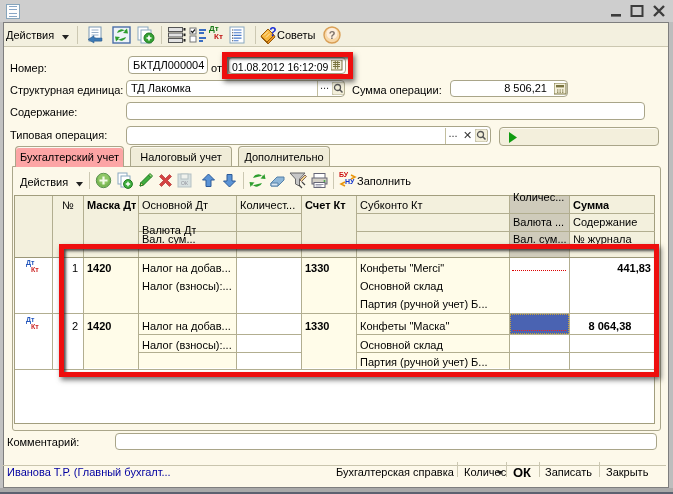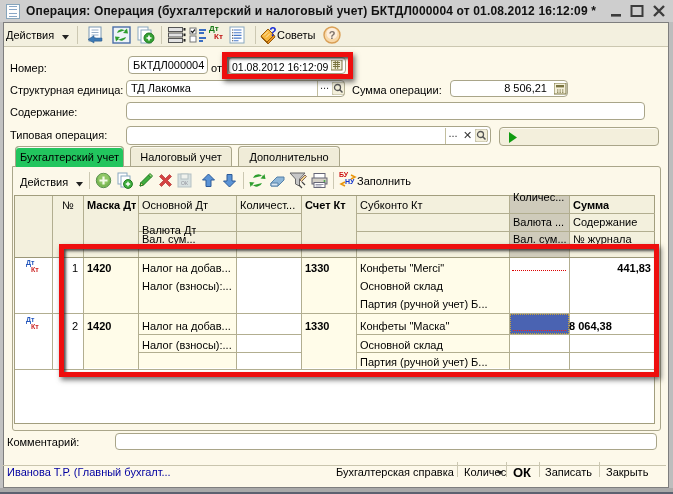--- a/index.html
+++ b/index.html
@@ -11,35 +11,34 @@
 #title-txt{position:absolute;left:26px;top:4px;font-weight:bold;font-size:12px;color:#111;white-space:nowrap;letter-spacing:.16px}
 #frame{position:absolute;left:3px;top:22px;width:666px;height:466px;background:#fdf9ea;border:1px solid #7e7e7e}
 #frame-r{position:absolute;left:669px;top:22px;width:4px;height:466px;background:#bdbdbd}
 #frame-b{position:absolute;left:0px;top:488px;width:673px;height:6px;background:#a9a9a9;border-bottom:2px solid #5c6170}
 #tb1{position:absolute;left:4px;top:23px;width:664px;height:24px;background:#f3f0df;border-bottom:1px solid #cbc7b0}
 .lbl{position:absolute;color:#000;white-space:nowrap}
 .fld{position:absolute;background:#fff;border:1px solid #a9a589;border-radius:4px}
 .fldtx{position:absolute;top:2px;left:4px;white-space:nowrap}
 .tab{position:absolute;top:146px;height:20px;border:1px solid #aaa68a;border-bottom:none;border-radius:4px 4px 0 0;background:#f0ecd8;padding-top:4px;text-align:center;box-shadow:inset 0 1px 0 #fbf9ef}
 #panel{position:absolute;left:12px;top:166px;width:649px;height:265px;border:1px solid #aaa68a;background:#fcf8e9;border-radius:0 3px 3px 3px}
-.tabactive{background:#22c55e;height:21px;z-index:3;box-shadow:inset 0 1px 0 #fcfaf2}
+.tabactive{background:#fca5a5;height:21px;z-index:3;box-shadow:inset 0 1px 0 #fcfaf2}
 .hln,.vln{position:absolute;background:#b2ae90}
 .cell{position:absolute;overflow:hidden;white-space:nowrap}
 .redrect{position:absolute;border:5px solid #ee0e0e;box-shadow:inset 2px 2px 3px rgba(45,45,45,.85), 2px 3px 5px rgba(55,55,55,.7)}
 svg{display:block}
 </style></head>
 <body>
 <div id="titlebar">
  <div id="title-ico">
       <i style="margin-top:1px"></i>
       <i></i>
       <i style="margin-top:3px"></i>
       <i></i>
     </div>
- <div id="title-txt">Операция: Операция (бухгалтерский и налоговый учет) БКТДЛ000004 от 01.08.2012 16:12:09 *</div>
  <svg style="position:absolute;left:610px;top:3px" width="60" height="16" viewBox="0 0 60 16">
   <rect x="1" y="11" width="10" height="2.6" fill="#3c3c3c"></rect>
   <rect x="21.5" y="3" width="11" height="10" fill="none" stroke="#3c3c3c" stroke-width="2"></rect>
   <path d="M44 3 L54 13 M54 3 L44 13" stroke="#3c3c3c" stroke-width="2.4"></path>
  </svg>
 </div>
 <div id="frame"></div>
 <div id="frame-r"></div>
 <div id="frame-b"></div>
 <div id="tb1"></div>
@@ -147,21 +146,21 @@
  </div>
  <div class="abs" style="left:499px;top:127px;width:160px;height:19px;background:#f3efdc;border:1px solid #a9a589;border-radius:4px;box-shadow:inset 0 1px 0 #fdfbf3">
    <svg class="abs" style="left:8px;top:4px" width="10" height="11" viewBox="0 0 10 11">
         <path d="M1 0 L9 5.5 L1 11 Z" fill="#0f9b0f"></path>
       </svg>
  </div>
 </div>
 <div id="tabs">
  <div class="tab tabactive" style="left:15px;width:109px">Бухгалтерский учет</div>
  <div class="tab" style="left:130px;width:102px">Налоговый учет</div>
- <div class="tab" style="left:238px;width:102px">Дополнительно</div>
+ <div class="tab" style="left:238px;width:92px">Дополнительно</div>
 </div>
 <div id="panelwrap">
  <div id="panel"></div>
  <div class="lbl" style="left:20px;top:176px">Действия</div>
  <svg class="abs" style="left:76px;top:182px" width="8" height="5">
       <path d="M0 0 L7 0 L3.5 4.5 Z" fill="#222"></path>
     </svg>
  <div class="abs" style="left:89px;top:172px;width:1px;height:17px;background:#ccc8b2"></div>
  <svg class="abs" style="left:95px;top:172px" width="17" height="17" viewBox="0 0 17 17">
   <circle cx="8.5" cy="8.5" r="7.2" fill="#7cb854" stroke="#57904e"></circle>
@@ -280,21 +279,21 @@
  <div class="cell" style="left:142px;top:280px;width:92px">Налог (взносы):...</div>
  <div class="cell" style="left:360px;top:280px;width:147px">Основной склад</div>
  <div class="cell" style="left:360px;top:298px;width:147px">Партия (ручной учет) Б...</div>
 
  <div class="abs" style="left:26px;top:316px;font-size:7px;font-weight:bold;line-height:7px"><span style="color:#2255bb">Дт</span><br><span style="color:#cc2222;margin-left:5px">Кт</span></div>
  <div class="cell" style="left:52px;top:320px;width:26px;text-align:right">2</div>
  <div class="cell" style="left:87px;top:320px;font-weight:bold">1420</div>
  <div class="cell" style="left:142px;top:320px;width:92px">Налог на добав...</div>
  <div class="cell" style="left:305px;top:320px;font-weight:bold">1330</div>
  <div class="cell" style="left:360px;top:320px;width:147px">Конфеты "Маска"</div>
- <div class="cell" style="left:569px;top:320px;width:82px;text-align:left;font-weight:bold">8 064,38</div>
+ <div class="cell" style="left:569px;top:320px;width:82px;text-align:center;font-weight:bold">8 064,38</div>
  <div class="abs" style="left:510px;top:314px;width:59px;height:20px;background:#4a63b2;border:1px dotted #c8a43c">
    <div class="abs" style="left:2px;right:2px;bottom:2px;border-top:1px dotted #ee2222"></div>
  </div>
  <div class="cell" style="left:142px;top:339px;width:92px">Налог (взносы):...</div>
  <div class="cell" style="left:360px;top:339px;width:147px">Основной склад</div>
  <div class="cell" style="left:360px;top:356px;width:147px">Партия (ручной учет) Б...</div>
 </div>
 <div id="bottom">
  <div class="lbl" style="left:7px;top:436px">Комментарий:</div>
  <div class="fld" style="left:115px;top:433px;width:542px;height:17px"></div>

